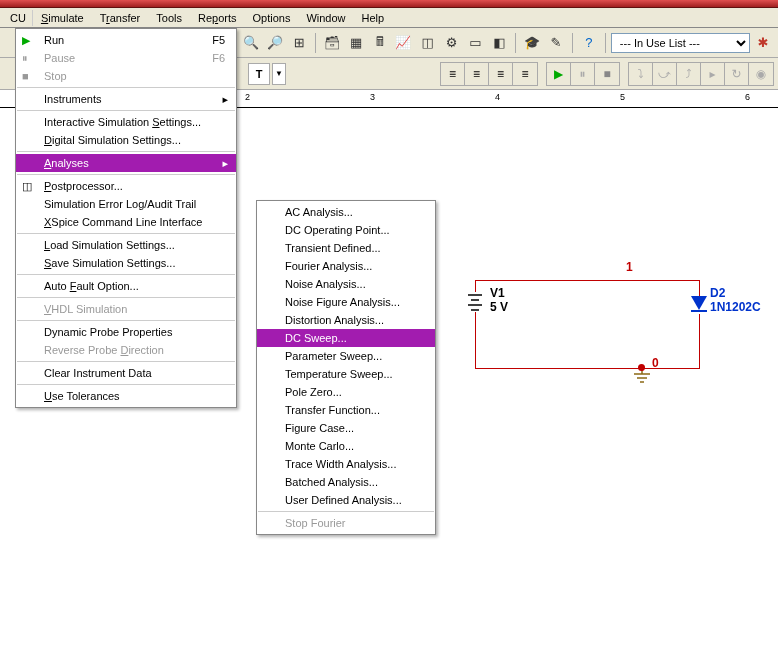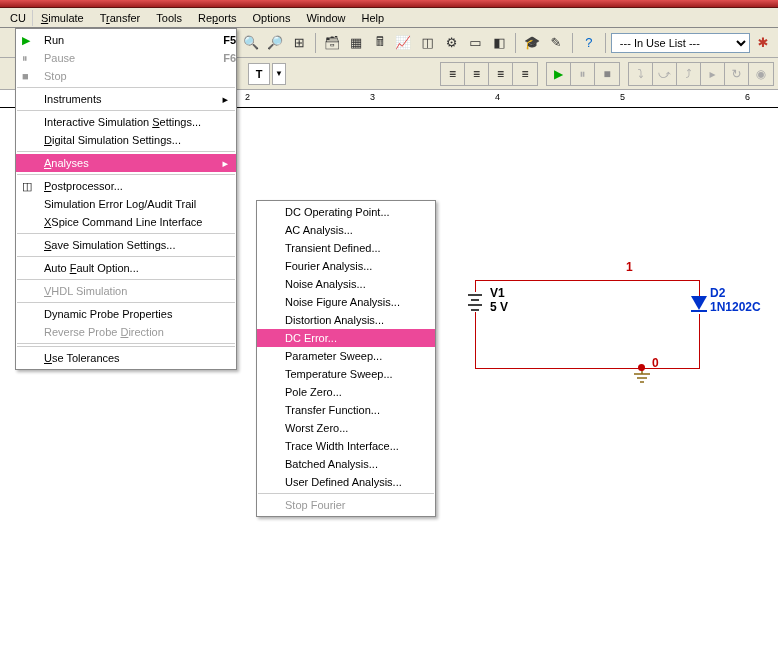--- a/index.html
+++ b/index.html
@@ -24,24 +24,24 @@
 .btn-group .gb:last-child { border-right: none; }
 
 .canvas-area { position: absolute; top: 90px; left: 0; right: 0; bottom: 0; background: #fff; overflow: hidden; }
 .ruler-h { height: 18px; background: #fff; border-bottom: 1px solid #000; position: relative; font-size: 9px; }
 .ruler-h .tick { position: absolute; top: 2px; }
 
 .schematic { position: relative; width: 100%; height: 100%; background-image: radial-gradient(#999 0.5px, transparent 0.5px); background-size: 10px 10px; }
 
 .dropdown { position: absolute; background: #fff; border: 1px solid #888; box-shadow: 2px 2px 3px rgba(0,0,0,0.3); z-index: 100; padding: 2px 0; }
 .dd-item { padding: 3px 24px 3px 28px; white-space: nowrap; cursor: pointer; position: relative; }
-.dd-item.sel { background: #ec4899; color: #fff; }
+.dd-item.sel { background: #a21caf; color: #fff; }
 .dd-item.dis { color: #999; cursor: default; }
 .dd-item .arrow { position: absolute; right: 8px; top: 3px; }
-.dd-item .shortcut { position: absolute; right: 0; top: 3px; font-weight: bold; }
+.dd-item .shortcut { position: absolute; right: 11px; top: 3px; }
 .dd-item .licon { position: absolute; left: 6px; top: 3px; width: 14px; height: 14px; }
 .dd-sep { height: 1px; background: #ccc; margin: 2px 1px; }
 .dd-item u { text-decoration: underline; }
 
 .wire { position: absolute; background: #c00000; }
 .label { position: absolute; font-size: 12px; font-weight: bold; }
 
 .diode-sym { position: absolute; }
 .vsrc-sym { position: absolute; }
 .gnd-sym { position: absolute; }
@@ -193,45 +193,48 @@
     <span><u>A</u>nalyses</span><span class="arrow">▸</span>
   </div>
   <div class="dd-sep"></div>
   <div class="dd-item">
     <span class="licon">◫</span>
     <u>P</u>ostprocessor...
   </div>
   <div class="dd-item">Simulation Error Log/Audit Trail</div>
   <div class="dd-item"><u>X</u>Spice Command Line Interface</div>
   <div class="dd-sep"></div>
+  <div class="dd-item"><u>L</u>oad Simulation Settings...</div>
   <div class="dd-item"><u>S</u>ave Simulation Settings...</div>
   <div class="dd-sep"></div>
   <div class="dd-item">Auto <u>F</u>ault Option...</div>
   <div class="dd-sep"></div>
   <div class="dd-item dis"><u>V</u>HDL Simulation</div>
   <div class="dd-sep"></div>
   <div class="dd-item">Dynamic Probe Properties</div>
   <div class="dd-item dis">Reverse Probe <u>D</u>irection</div>
   <div class="dd-sep"></div>
+  <div class="dd-item">Clear Instrument Data</div>
   <div class="dd-sep"></div>
   <div class="dd-item"><u>U</u>se Tolerances</div>
 </div>
 
 <div class="dropdown" style="left:256px; top:200px; width:180px">
+  <div class="dd-item">AC Analysis...</div>
   <div class="dd-item">DC Operating Point...</div>
-  <div class="dd-item">AC Analysis...</div>
   <div class="dd-item">Transient Defined...</div>
   <div class="dd-item">Fourier Analysis...</div>
   <div class="dd-item">Noise Analysis...</div>
   <div class="dd-item">Noise Figure Analysis...</div>
   <div class="dd-item">Distortion Analysis...</div>
-  <div class="dd-item sel">DC Error...</div>
+  <div class="dd-item sel">DC Sweep...</div>
   <div class="dd-item">Parameter Sweep...</div>
   <div class="dd-item">Temperature Sweep...</div>
   <div class="dd-item">Pole Zero...</div>
   <div class="dd-item">Transfer Function...</div>
-  <div class="dd-item">Worst Zero...</div>
-  <div class="dd-item">Trace Width Interface...</div>
+  <div class="dd-item">Figure Case...</div>
+  <div class="dd-item">Monte Carlo...</div>
+  <div class="dd-item">Trace Width Analysis...</div>
   <div class="dd-item">Batched Analysis...</div>
   <div class="dd-item">User Defined Analysis...</div>
   <div class="dd-sep"></div>
   <div class="dd-item dis">Stop Fourier</div>
 </div>
 
 </body></html>

